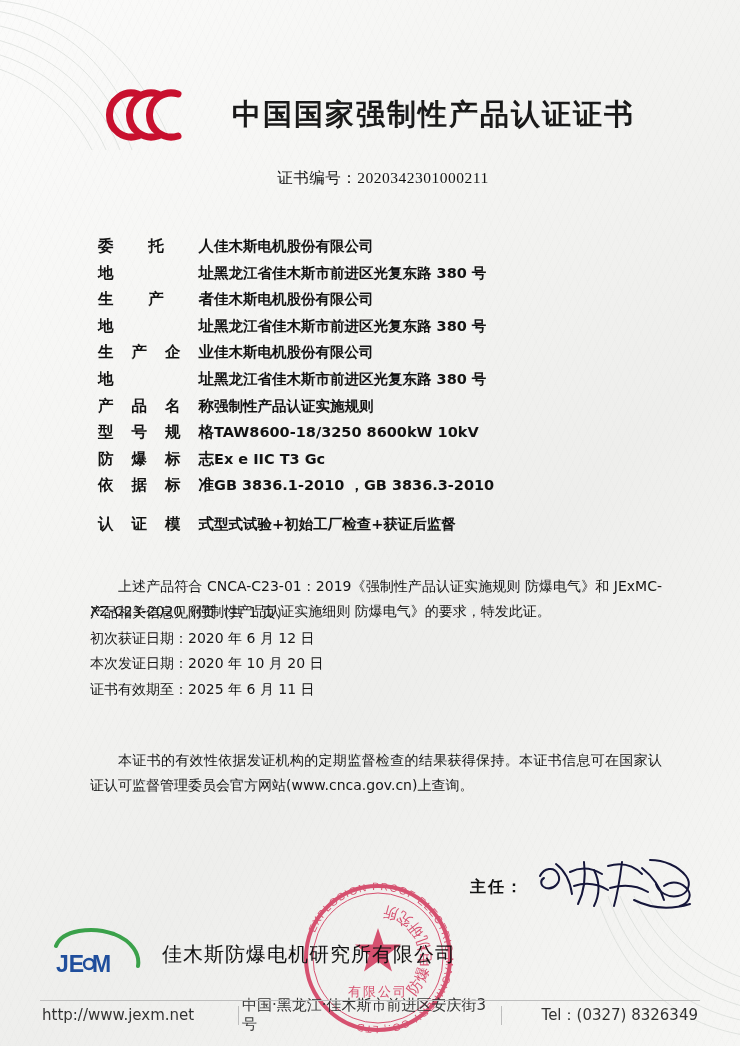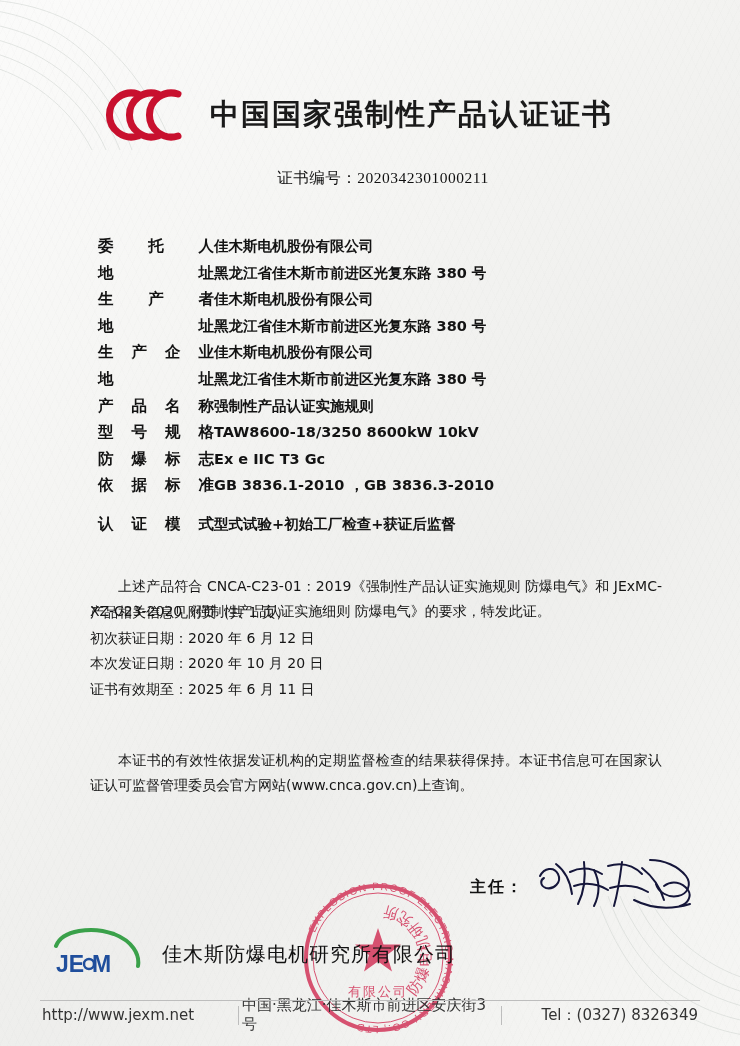--- a/index.html
+++ b/index.html
@@ -44,20 +44,21 @@
 
   
   .header {
     position: absolute;
     left: 0; right: 0;
     top: 82px;
     display: flex;
     align-items: center;
     justify-content: flex-start;
     padding-left: 98px;
+    gap: 22px;
   }
   .ccc-logo {
     width: 92px;
     height: 66px;
     flex: 0 0 auto;
   }
   .main-title {
     font-family: "DejaVu Sans", sans-serif;
     font-size: 29px;
     font-weight: bold;

